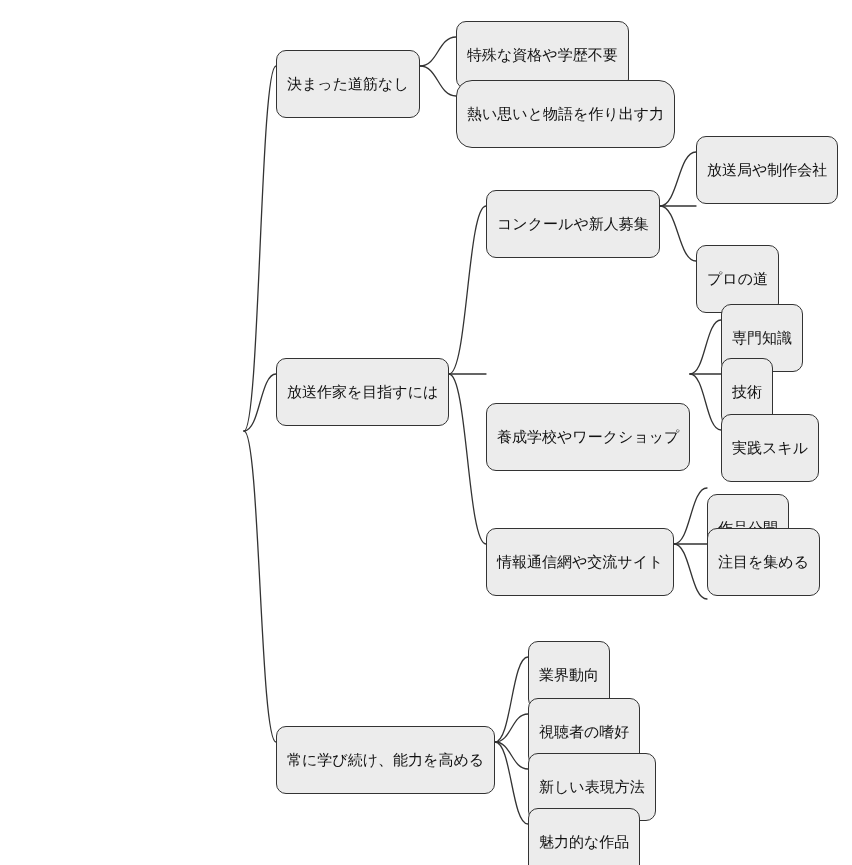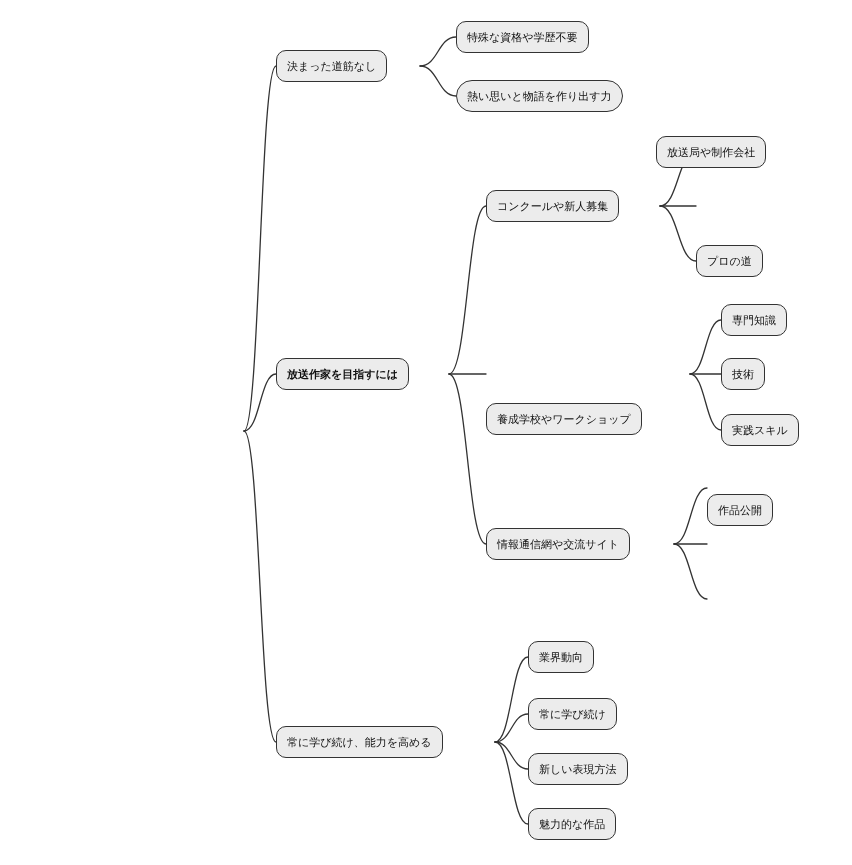--- a/index.html
+++ b/index.html
@@ -22,22 +22,22 @@
   .edge-layer path {
     fill: none;
     stroke-width: 1.3px;
     stroke-linecap: round;
   }
   .node {
     position: absolute;
     background: var(--node-fill, #ececec);
     border: 1.4px solid var(--node-border, #333333);
     border-radius: 10px;
-    padding: 5px 10px;
-    font-size: 11px;
+    padding: 23px 10px;
+    font-size: 15px;
     line-height: 20px;
     color: var(--text-color, #111111);
     white-space: nowrap;
   }
 </style>
 </head>
 <body>
 
 <div class="stage">
   <svg class="edge-layer" viewBox="0 0 852 865" xmlns="http://www.w3.org/2000/svg">
@@ -60,28 +60,29 @@
       <path d="M 674 544 C 690.5 544, 690.5 599, 707 599" stroke="#333333"></path>
       <path d="M 495 742 C 511.5 742, 511.5 657, 528 657" stroke="#333333"></path>
       <path d="M 495 742 C 511.5 742, 511.5 714, 528 714" stroke="#333333"></path>
       <path d="M 495 742 C 511.5 742, 511.5 769, 528 769" stroke="#333333"></path>
       <path d="M 495 742 C 511.5 742, 511.5 824, 528 824" stroke="#333333"></path>
     </svg>
 
     <div class="node" style="left: 276px; top: 50px;"><span>決まった道筋なし</span></div>
     <div class="node" style="left: 456px; top: 21px;"><span>特殊な資格や学歴不要</span></div>
     <div class="node" style="left: 456px; top: 80px; border-radius: 16px;"><span>熱い思いと物語を作り出す力</span></div>
-    <div class="node" style="left: 276px; top: 358px; font-weight: bold;"><span>放送作家を目指すには</span></div>
+    <div class="node" style="left: 276px; top: 358px;"><span>放送作家を目指すには</span></div>
     <div class="node" style="left: 486px; top: 190px;"><span>コンクールや新人募集</span></div>
-    <div class="node" style="left: 656px; top: 136px;"><span>放送局や制作会社</span></div>
+    <div class="node" style="left: 696px; top: 136px;"><span>放送局や制作会社</span></div>
     <div class="node" style="left: 696px; top: 245px;"><span>プロの道</span></div>
     <div class="node" style="left: 486px; top: 358px; margin-top: 45px;"><span>養成学校やワークショップ</span></div>
     <div class="node" style="left: 721px; top: 304px;"><span>専門知識</span></div>
     <div class="node" style="left: 721px; top: 358px;"><span>技術</span></div>
     <div class="node" style="left: 721px; top: 414px;"><span>実践スキル</span></div>
     <div class="node" style="left: 486px; top: 528px;"><span>情報通信網や交流サイト</span></div>
     <div class="node" style="left: 707px; top: 472px; margin-top: 22px;"><span>作品公開</span></div>
+    <div class="node" style="left: 707px; top: 528px;"><span>注目を集める</span></div>
     <div class="node" style="left: 276px; top: 726px;"><span>常に学び続け、能力を高める</span></div>
     <div class="node" style="left: 528px; top: 641px; border-radius: 10px;"><span>業界動向</span></div>
-    <div class="node" style="left: 528px; top: 698px;"><span>常に学び続け</span></div>
+    <div class="node" style="left: 528px; top: 698px;"><span>視聴者の嗜好</span></div>
     <div class="node" style="left: 528px; top: 753px;"><span>新しい表現方法</span></div>
     <div class="node" style="left: 528px; top: 808px;"><span>魅力的な作品</span></div>
   </div>
 
 </body></html>

